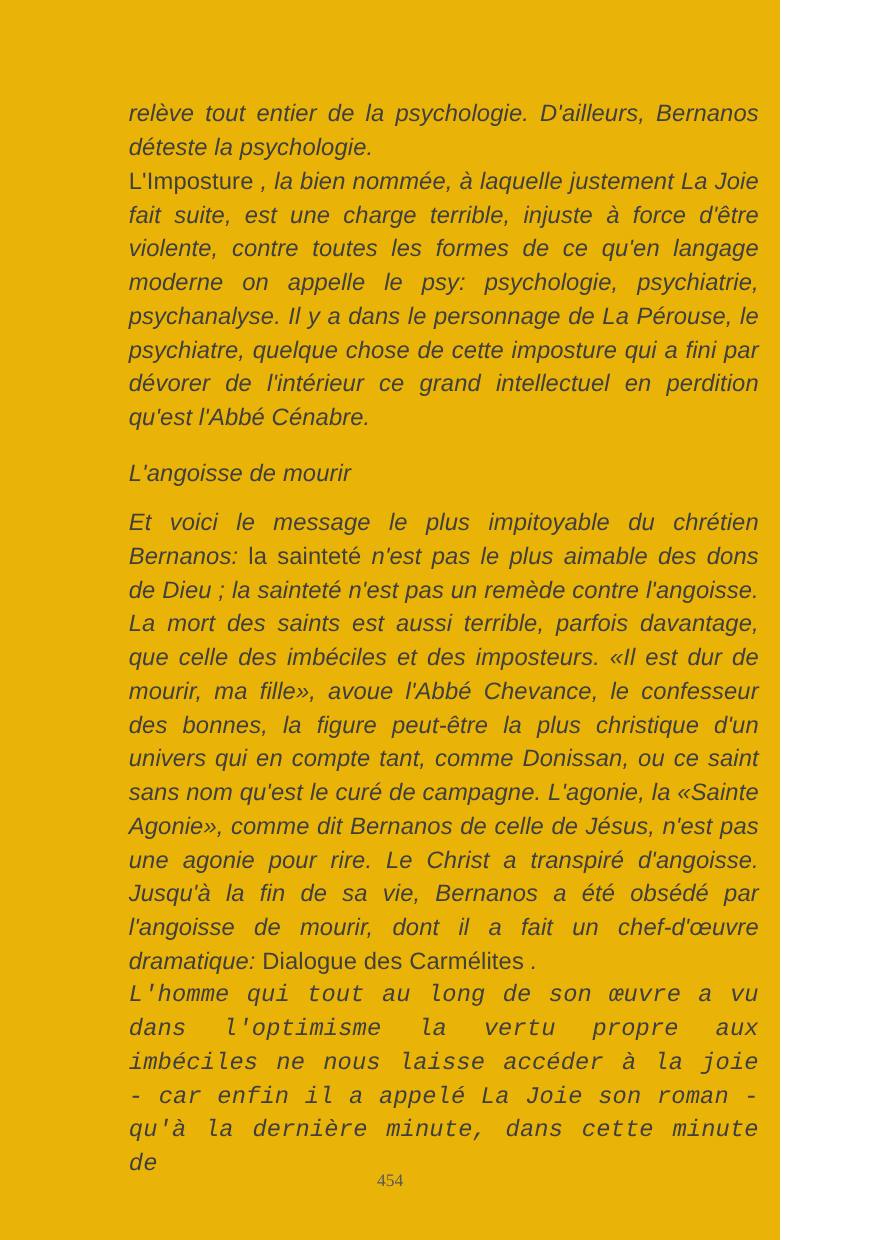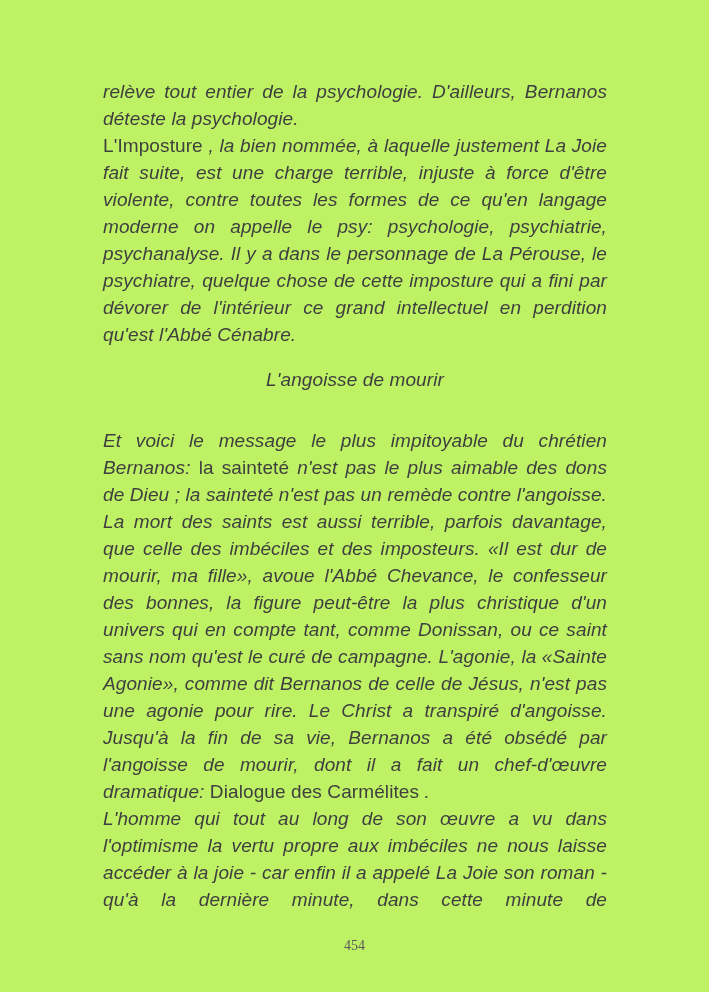--- a/index.html
+++ b/index.html
@@ -2,55 +2,56 @@
 <html><head>
 <meta charset="utf-8">
 <style>
   html, body {
     margin: 0;
     padding: 0;
     background: #ffffff;
   }
   .page {
     position: relative;
-    width: 709px;
+    width: 624px;
     height: 992px;
-    background: #bef264;
+    background: #eab308;
     overflow: hidden;
   }
   .text-block {
     position: absolute;
     left: 103px;
     top: 78px;
     width: 504px;
     font-family: "Liberation Sans", sans-serif;
     font-size: 19px;
     line-height: 27px;
     color: #3f3f3f;
     text-align: justify;
     letter-spacing: 0.1px;
   }
   .text-block p {
     margin: 0;
     padding: 0;
   }
   .text-block p.heading {
-    margin: 18px 0 34px 0;
-    text-align: center;
+    margin: 18px 0 12px 0;
+    text-align: left;
   }
   .run-italic {
     font-style: italic;
     font-weight: normal;
   }
   .run-bold {
     font-style: normal;
     font-weight: normal;
   }
   p.continues {
     text-align-last: justify;
+    font-family: Liberation Mono, monospace;
   }
   .page-number {
     position: absolute;
     left: 0;
     right: 0;
     top: 938px;
     text-align: center;
     font-family: "Liberation Serif", serif;
     font-size: 14px;
     color: #5a5a5a;

